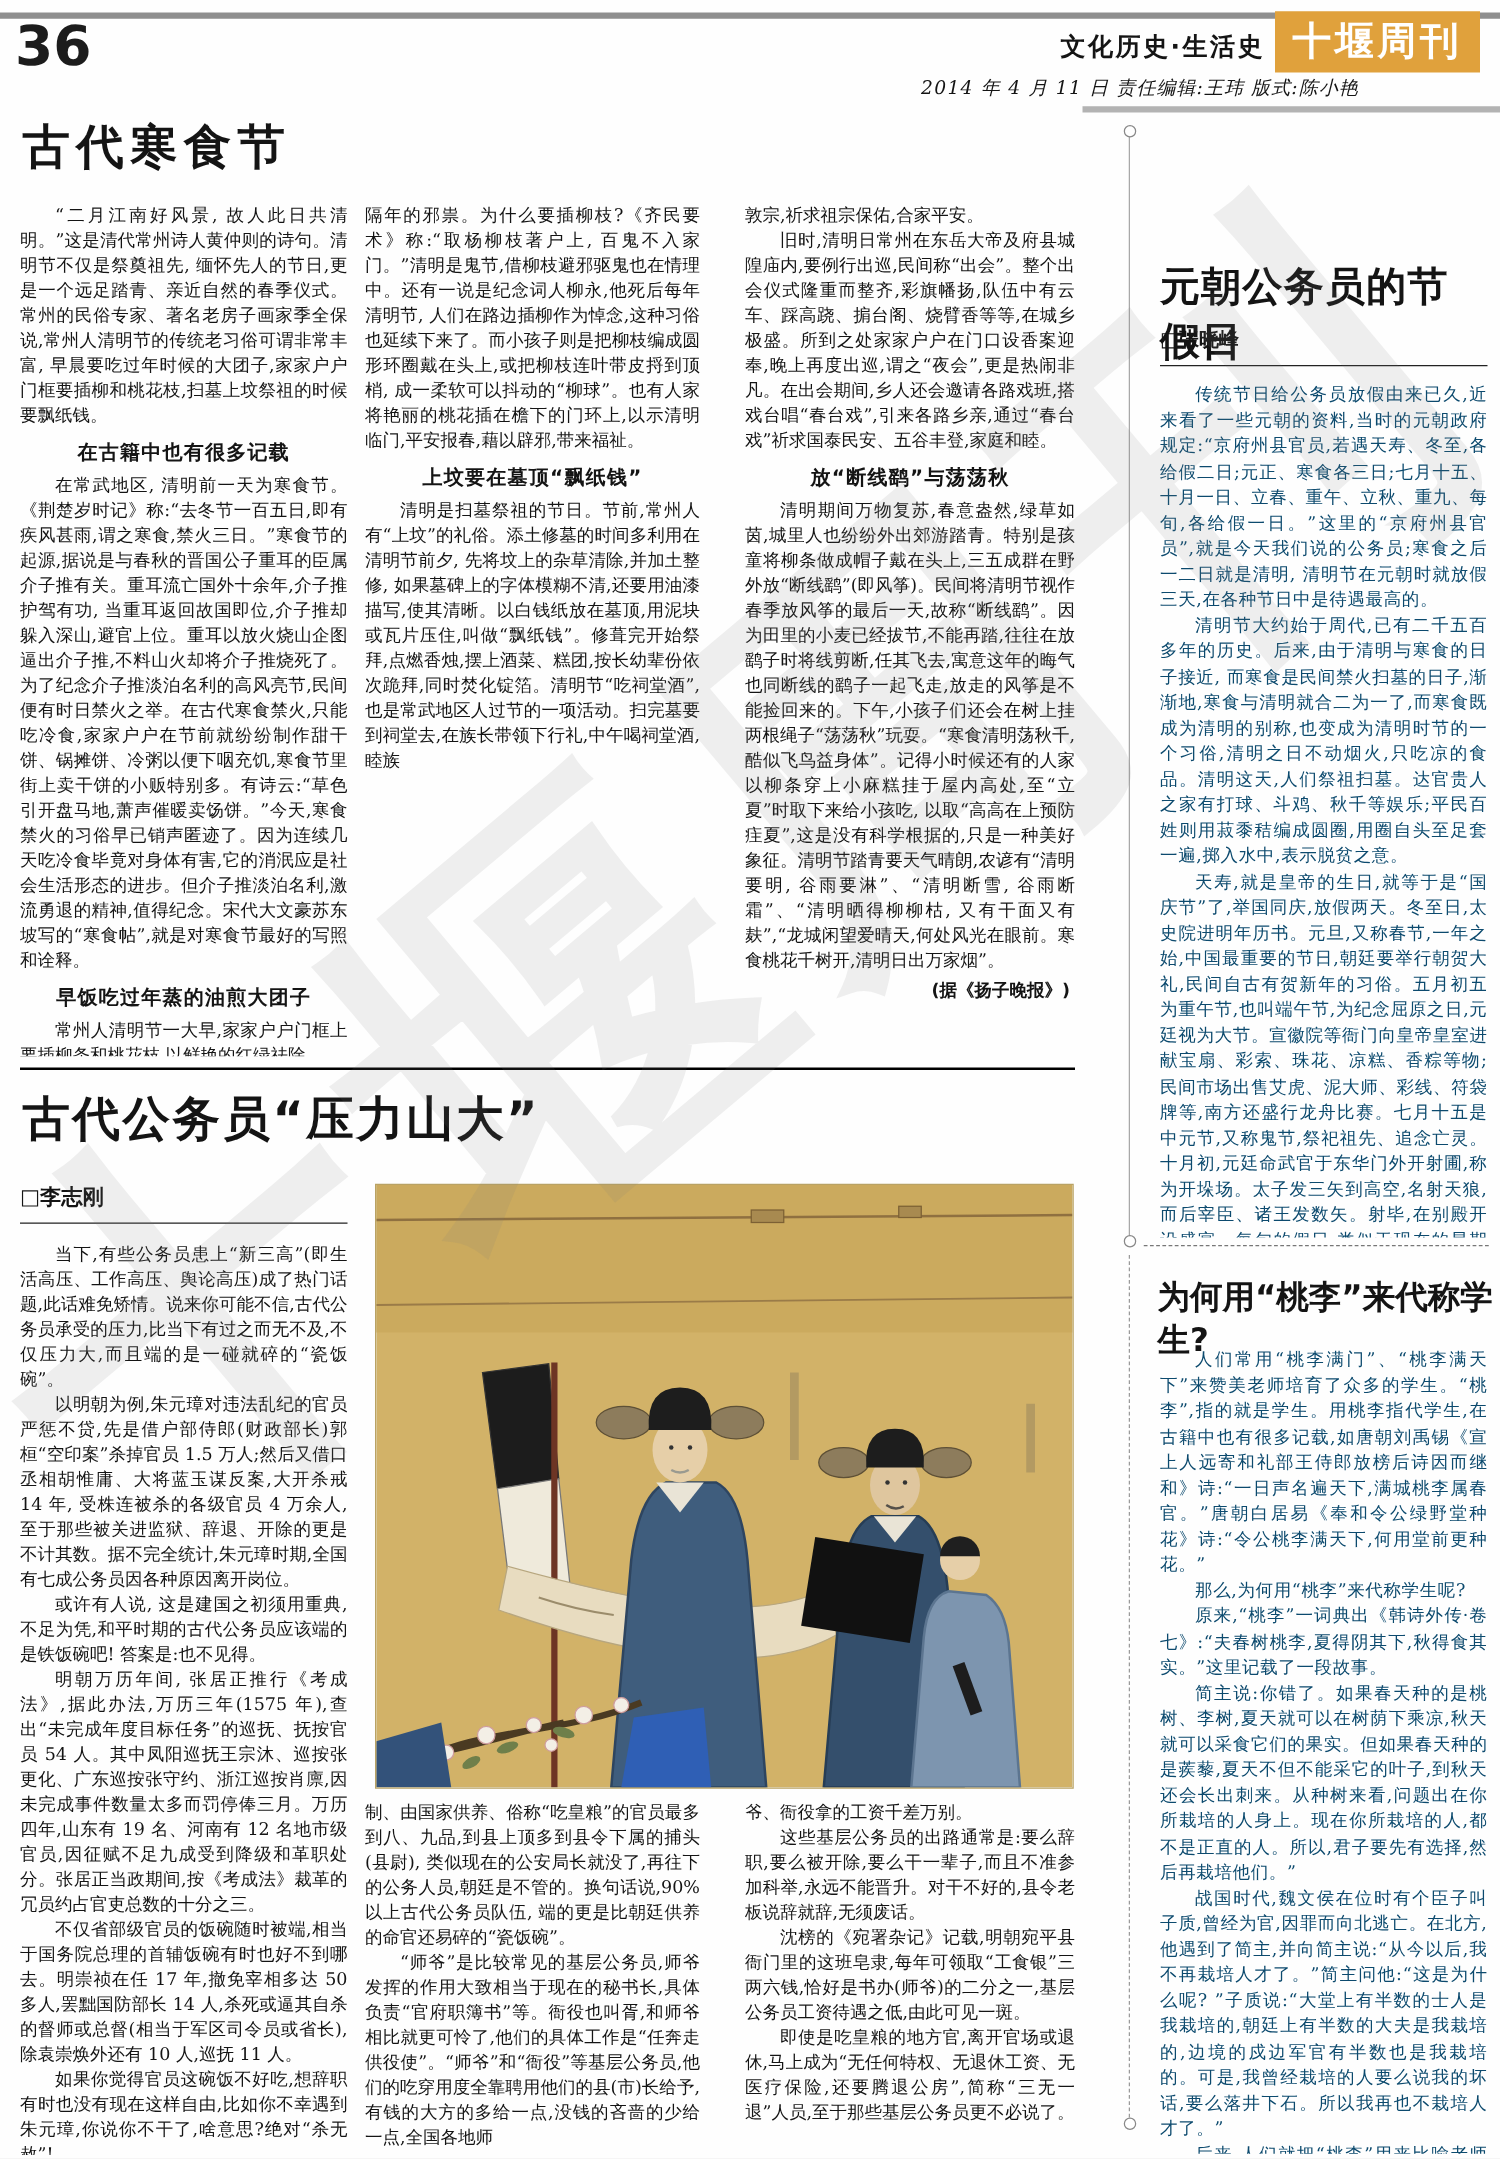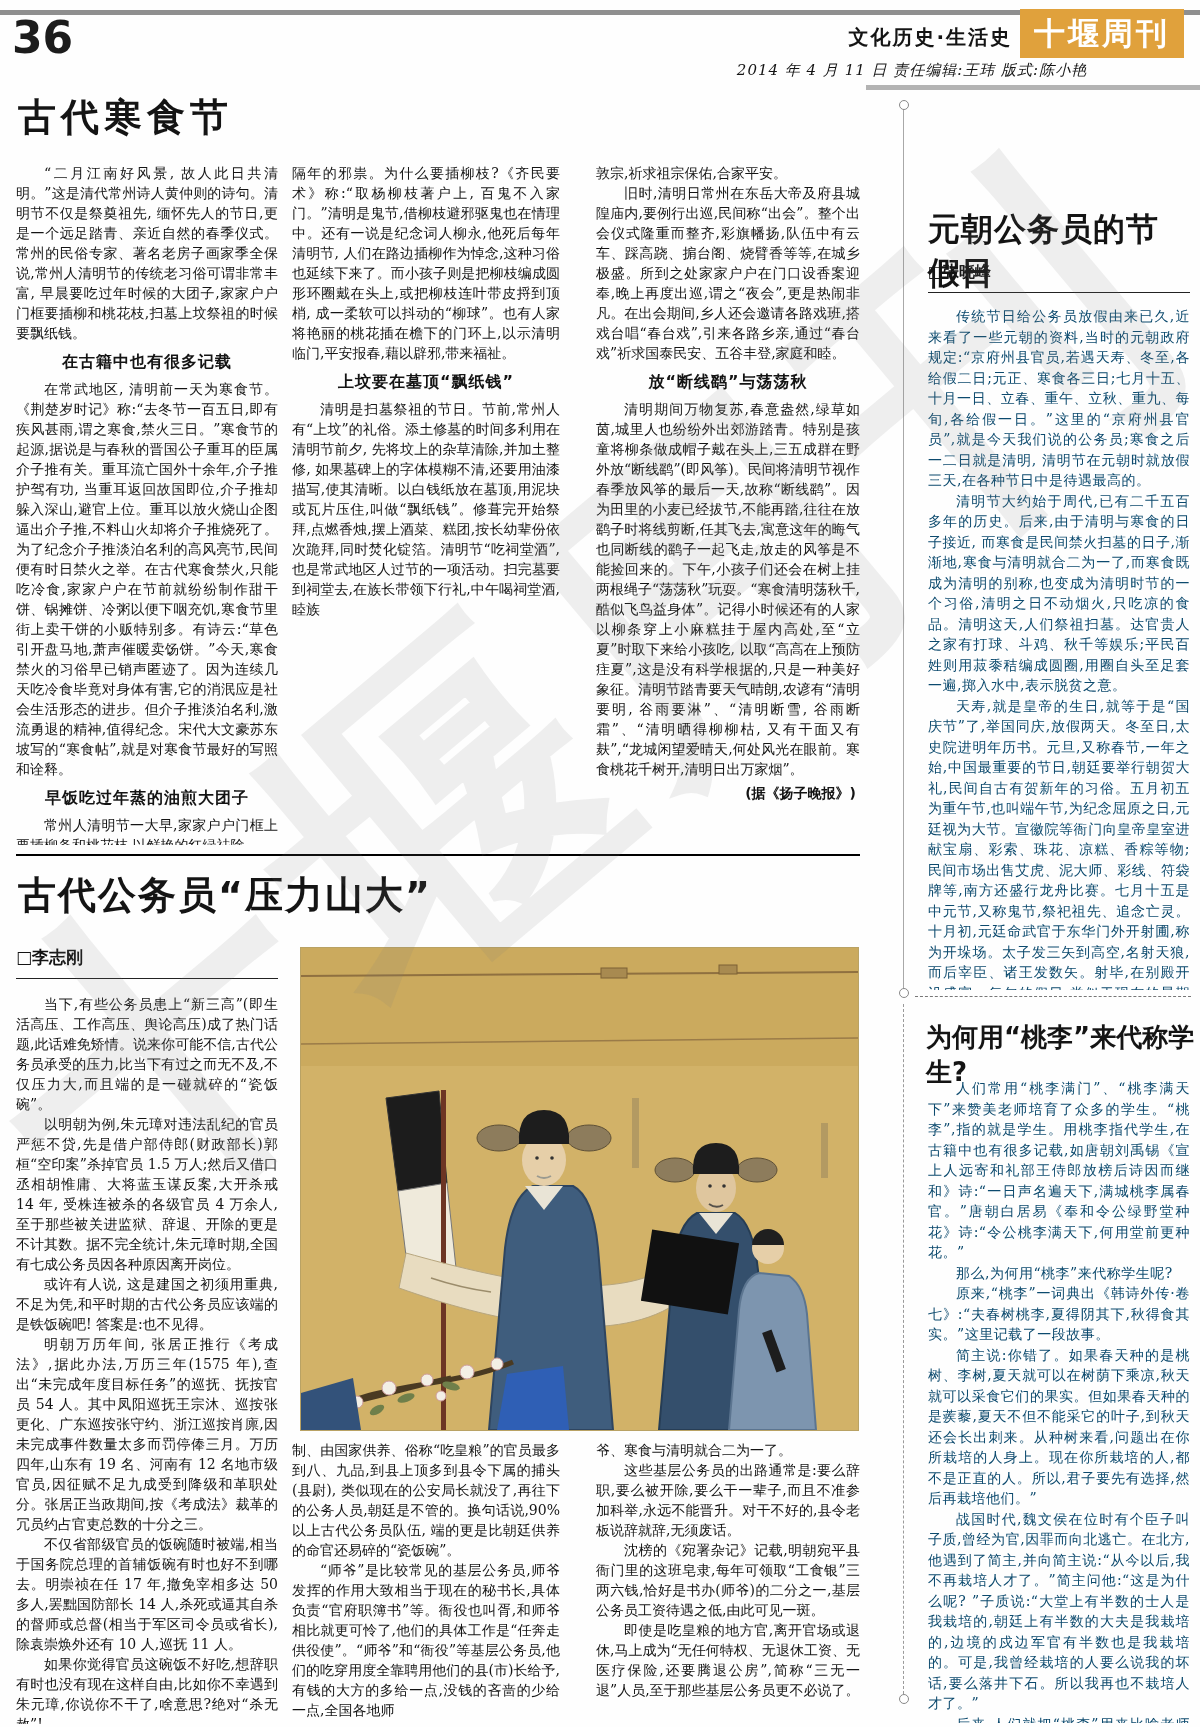--- a/index.html
+++ b/index.html
@@ -163,21 +163,21 @@
       <polygon points="196,482 268,482 262,418 206,426" fill="#2f5fb5"></polygon>
       <polygon points="0,482 60,482 52,430 0,445" fill="#33527a"></polygon>
     </svg>
   </div>
 
   <div class="abs story" style="left:292px;top:1440px;width:268px;height:285px;">
       <div class="blk-pc">制、由国家供养、俗称“吃皇粮”的官员最多到八、九品,到县上顶多到县令下属的捕头(县尉), 类似现在的公安局长就没了,再往下的公务人员,朝廷是不管的。换句话说,90%以上古代公务员队伍, 端的更是比朝廷供养的命官还易碎的“瓷饭碗”。</div>
       <div class="blk-p">“师爷”是比较常见的基层公务员,师爷发挥的作用大致相当于现在的秘书长,具体负责“官府职簿书”等。衙役也叫胥,和师爷相比就更可怜了,他们的具体工作是“任奔走供役使”。“师爷”和“衙役”等基层公务员,他们的吃穿用度全靠聘用他们的县(市)长给予,有钱的大方的多给一点,没钱的吝啬的少给一点,全国各地师</div>
     </div>
   <div class="abs story" style="left:596px;top:1440px;width:264px;height:285px;">
-      <div class="blk-pc">爷、寒食与清明就合二为一了。</div>
+      <div class="blk-pc">爷、衙役拿的工资千差万别。</div>
       <div class="blk-p">这些基层公务员的出路通常是:要么辞职,要么被开除,要么干一辈子,而且不准参加科举,永远不能晋升。对干不好的,县令老板说辞就辞,无须废话。</div>
       <div class="blk-p">沈榜的《宛署杂记》记载,明朝宛平县衙门里的这班皂隶,每年可领取“工食银”三两六钱,恰好是书办(师爷)的二分之一,基层公务员工资待遇之低,由此可见一斑。</div>
       <div class="blk-p">即使是吃皇粮的地方官,离开官场或退休,马上成为“无任何特权、无退休工资、无医疗保险,还要腾退公房”,简称“三无一退”人员,至于那些基层公务员更不必说了。</div>
     </div>
 
   <div class="abs vline"></div>
   <div class="abs node" style="left:899px;top:100px;"></div>
   <div class="abs node" style="left:899px;top:988px;"></div>
   <div class="abs hdash"></div>
   <div class="abs vline2"></div>

